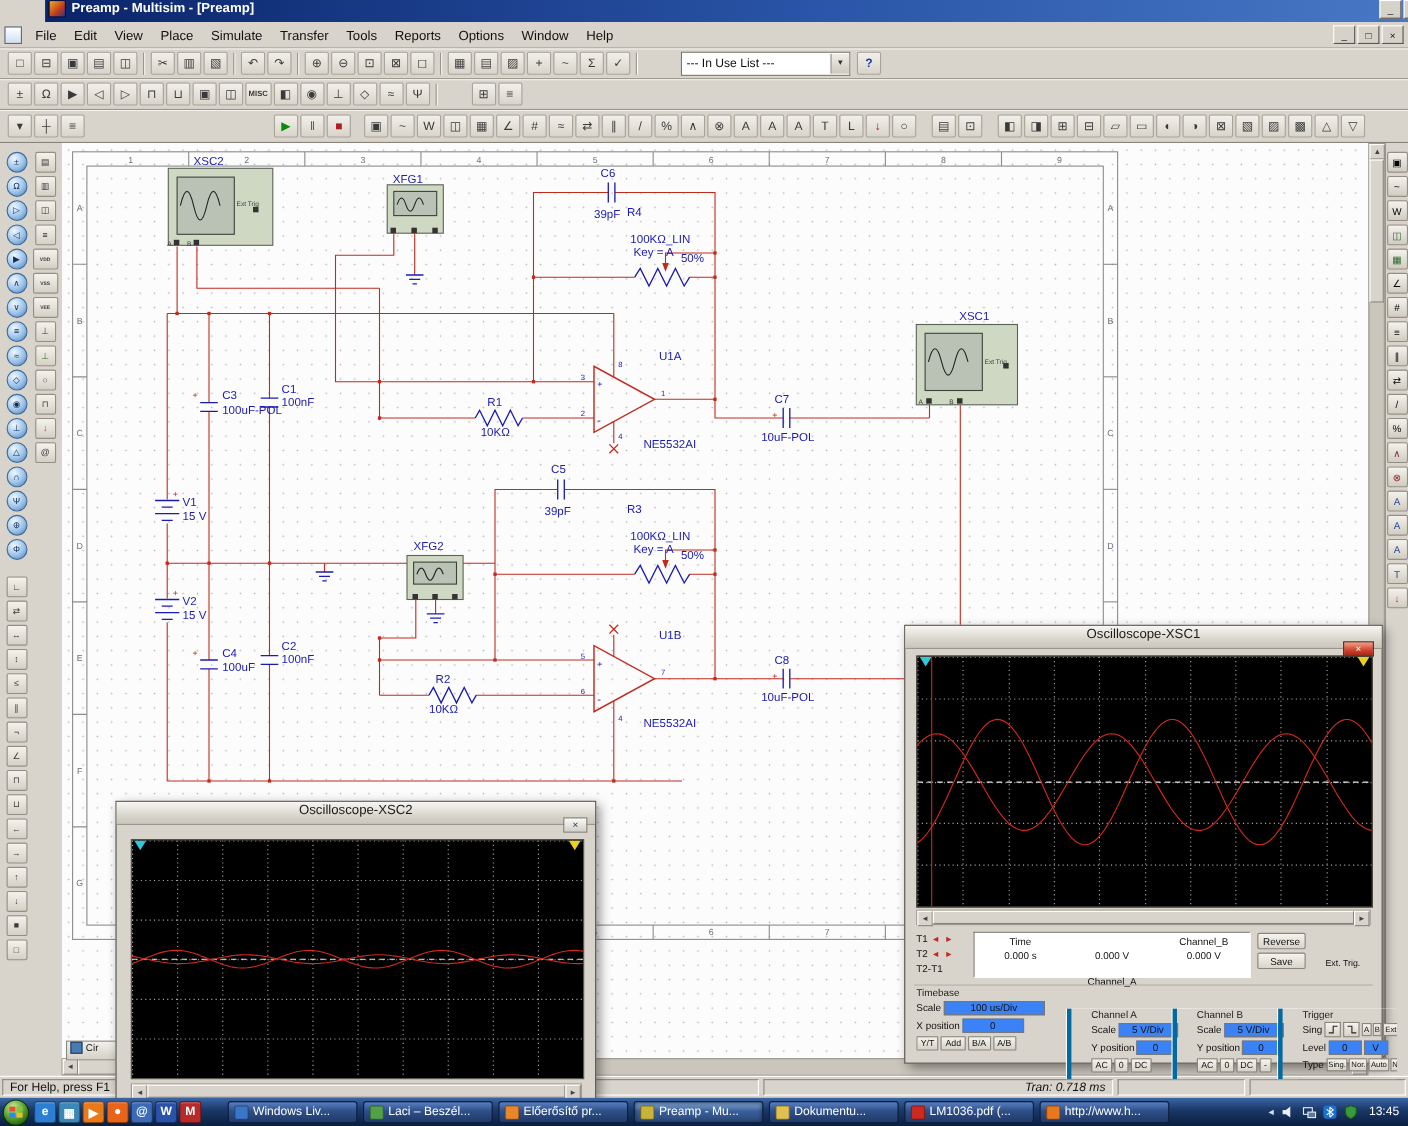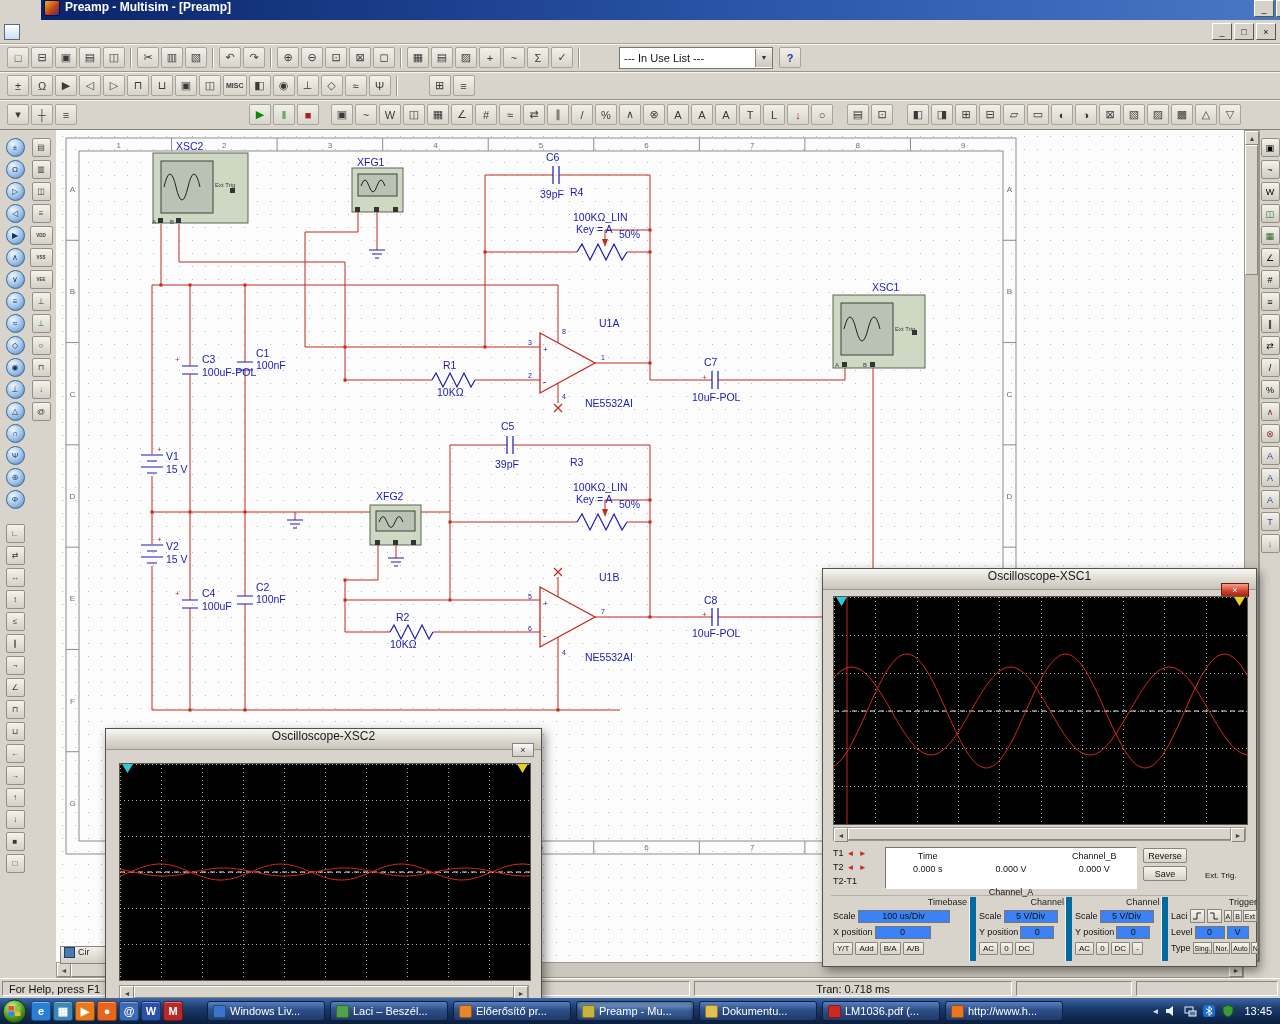--- a/index.html
+++ b/index.html
@@ -89,22 +89,22 @@
   .trow{position:absolute;left:2px;font-size:9px;color:#111;display:flex;align-items:center;gap:3px;}
   .cursorarrows{color:#c22a1e;font-size:8px;letter-spacing:1px;}
   #rbox{position:absolute;left:54px;top:2px;width:250px;height:40px;background:#fff;
     border:1px solid;border-color:#7a766c #fff #fff #7a766c;display:grid;
     grid-template-columns:1fr 1fr 1fr;grid-template-rows:16px 14px;font-size:9px;color:#111;text-align:center;}
   .rbtn{position:absolute;width:44px;height:15px;font-size:9px;color:#111;text-align:center;line-height:14px;
     background:linear-gradient(#f6f4ee,#d8d4ca);border:1px solid #8a867c;border-radius:2px;box-sizing:border-box;}
   #exttrig{position:absolute;left:374px;top:26px;font-size:8px;color:#111;}
   #s1ctrls{position:absolute;left:8px;top:326px;width:417px;height:66px;border-top:1px solid #b4b0a6;box-sizing:border-box;}
   .grp{position:absolute;top:1px;height:64px;overflow:hidden;}
-  .grp.bl{border-left:6px solid #0369a1;box-shadow:-1px 0 0 #fbfaf6;padding-left:3px;}
-  .gt{font-size:9px;color:#222;height:11px;text-align:right;}
+  .grp.bl{border-left:4px solid #0369a1;box-shadow:-1px 0 0 #fbfaf6;padding-left:18px;margin-top:20px;}
+  .gt{font-size:9px;color:#222;height:11px;}
   .grow{display:flex;align-items:center;gap:2px;height:16px;font-size:9px;color:#111;}
   .vbox{display:inline-block;background:#3b82f6;border:1px solid #7a766c;height:11px;line-height:11px;
     font-size:9px;padding:0 2px;box-sizing:content-box;white-space:nowrap;overflow:hidden;text-align:center;}
   .sbtn{display:inline-flex;align-items:center;justify-content:center;height:13px;padding:0 3px;font-size:8px;flex:none;
     color:#111;background:linear-gradient(#f6f4ee,#d6d2c8);border:1px solid #8a867c;border-radius:1px;box-sizing:border-box;}
   .sbtn2{display:inline-flex;align-items:center;justify-content:center;height:12px;padding:0 1px;font-size:7px;flex:none;
     color:#111;background:linear-gradient(#f6f4ee,#d6d2c8);border:1px solid #8a867c;box-sizing:border-box;}
   .ebtn{width:13px;height:12px;background:linear-gradient(#f6f4ee,#d6d2c8);border:1px solid #8a867c;
     display:inline-flex;align-items:center;justify-content:center;flex:none;}
 
@@ -136,20 +136,33 @@
   <span>Preamp - Multisim - [Preamp]</span>
   <span style="margin-left:auto;display:flex;">
     <span class="wbtn">_</span>
     <span class="wbtn">□</span>
     <span class="wbtn">×</span>
   </span>
 </div>
 
 <div id="menubar">
   <span id="mdicon"></span>
+  <span id="menu-items" style="display:flex;">
+      <span class="mitem">File</span>
+      <span class="mitem">Edit</span>
+      <span class="mitem">View</span>
+      <span class="mitem">Place</span>
+      <span class="mitem">Simulate</span>
+      <span class="mitem">Transfer</span>
+      <span class="mitem">Tools</span>
+      <span class="mitem">Reports</span>
+      <span class="mitem">Options</span>
+      <span class="mitem">Window</span>
+      <span class="mitem">Help</span>
+    </span>
   <span id="mdibtns">
     <span class="wbtn">_</span>
     <span class="wbtn">□</span>
     <span class="wbtn">×</span>
   </span>
 </div>
 
 <div id="tb1" class="tb">
   <span class="ticons">
       <span class="tbtn">□</span>
@@ -561,21 +574,21 @@
     <span class="ricon" style="color: rgb(138, 42, 42);">⊗</span>
     <span class="ricon" style="color: rgb(42, 74, 154);">A</span>
     <span class="ricon" style="color: rgb(42, 74, 154);">A</span>
     <span class="ricon" style="color: rgb(42, 74, 154);">A</span>
     <span class="ricon" style="color: rgb(42, 74, 154);">T</span>
     <span class="ricon" style="color: rgb(192, 48, 48);">↓</span>
   </div>
 
 <div id="statusbar">
   <span class="spanel" style="width:688px;">For Help, press F1</span>
-  <span class="spanel" style="width:318px;text-align:center;">Tran: 0.718 ms</span>
+  <span class="spanel" style="width:318px;text-align:right;font-style:italic;">Tran: 0.718 ms</span>
   <span class="spanel" style="width:116px;"></span>
   <span class="spanel" style="flex:1;"></span>
 </div>
 
 <div id="scope2" class="window" style="left:105px;top:728px;width:435px;height:272px;z-index:20;">
   <div class="wtitle">
     <span>Oscilloscope-XSC2</span>
     <span class="wclose">×</span>
   </div>
   <svg class="scopescreen" style="left:13px;top:34px;" width="410" height="216">
@@ -723,21 +736,21 @@
       <div class="grow">
           <span class="sbtn">AC</span>
           <span class="sbtn">0</span>
           <span class="sbtn">DC</span>
           <span class="sbtn">-</span>
         </div>
     </div>
     <div class="grp bl" style="left:331px;width:86px;">
       <div class="gt">Trigger</div>
       <div class="grow">
-        <span>Laci</span>
+        <span>Sing</span>
         <span class="ebtn">
             <svg width="10" height="10">
               <path d="M1,8 H5 V2 H9" fill="none" stroke="#222"></path>
             </svg>
           </span>
         <span class="ebtn">
             <svg width="10" height="10">
               <path d="M1,2 H5 V8 H9" fill="none" stroke="#222"></path>
             </svg>
           </span>

